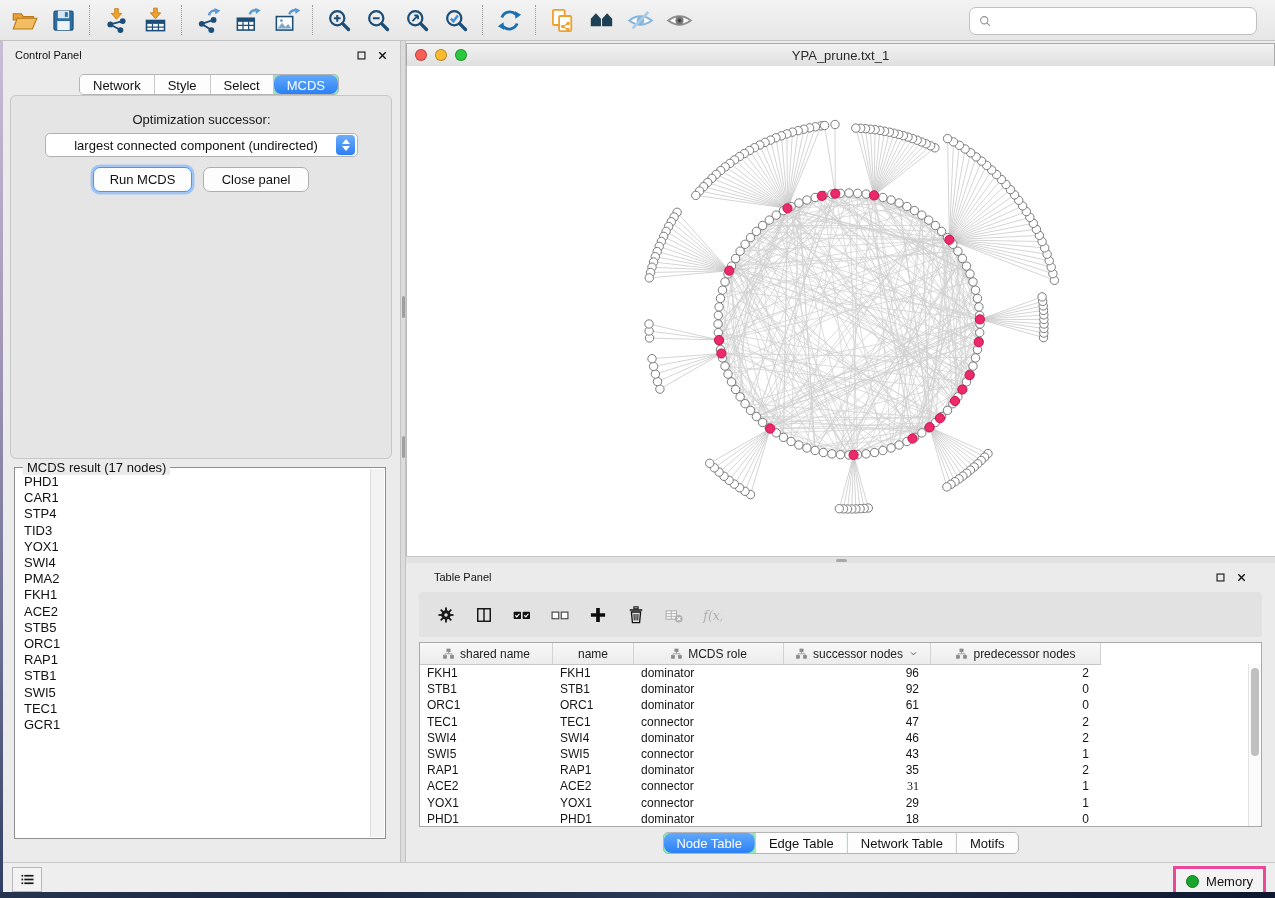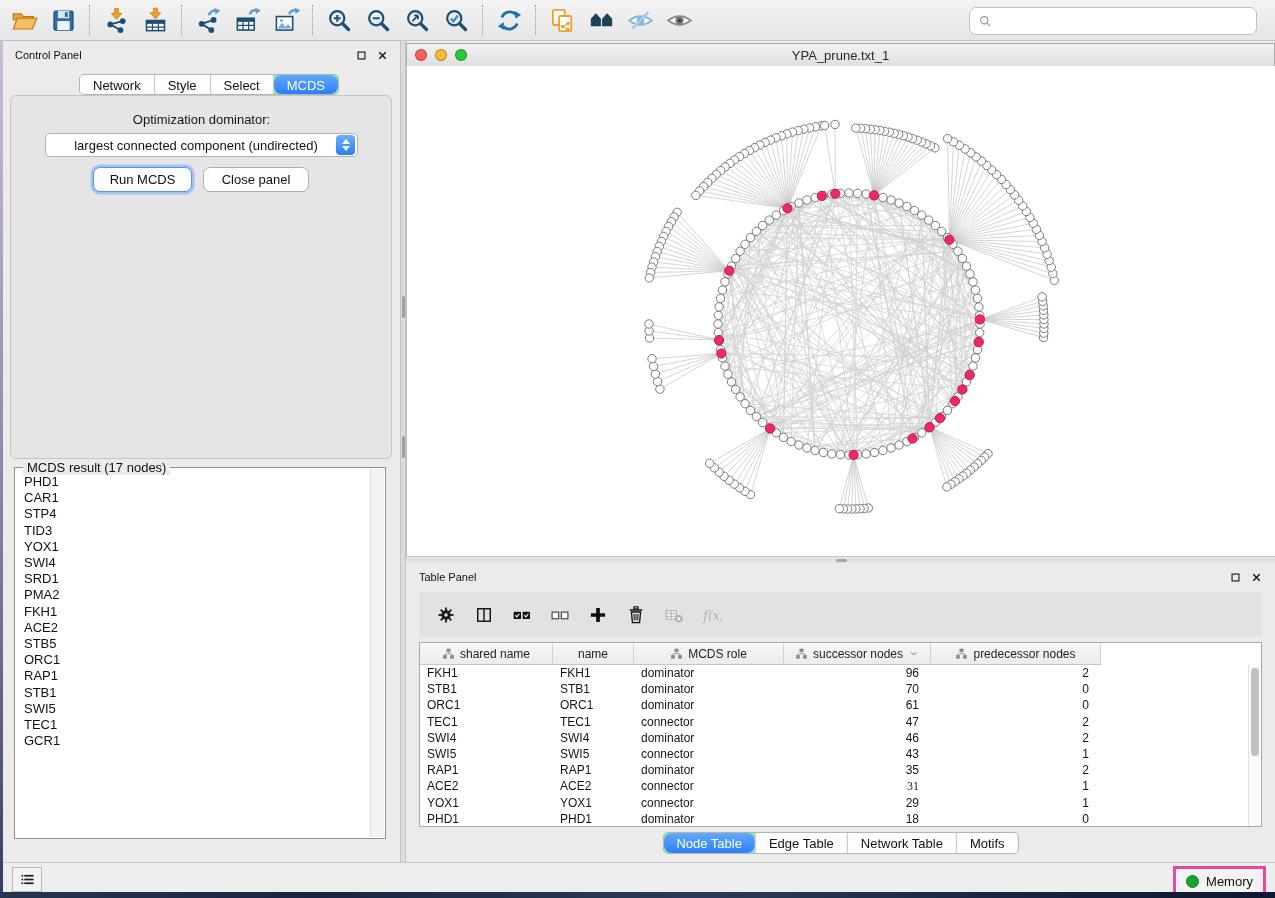--- a/index.html
+++ b/index.html
@@ -402,40 +402,39 @@
         </svg>
       </span>
   </div>
   <div class="abs segbar cp-tabs" id="cp-tabs">
       <div class="seg">Network</div>
       <div class="seg">Style</div>
       <div class="seg">Select</div>
       <div class="seg active">MCDS</div>
     </div>
   <div class="abs cp-card"></div>
-  <div class="abs opt-label">Optimization dominator:</div>
+  <div class="abs opt-label">Optimization successor:</div>
   <div class="abs dropdown">
     <span class="dd-text">largest connected component (undirected)</span>
     <span class="dd-stepper">
       <span class="dd-up"></span>
         <span class="dd-down"></span>
     </span>
   </div>
   <div class="abs btn btn-run">Run MCDS</div>
   <div class="abs btn btn-close">Close panel</div>
   <div class="abs result-box">
     <span class="result-legend">MCDS result (17 nodes)</span>
     <div class="result-list" id="mcds-list">
         <div>PHD1</div>
         <div>CAR1</div>
         <div>STP4</div>
         <div>TID3</div>
         <div>YOX1</div>
         <div>SWI4</div>
-        <div>SRD1</div>
         <div>PMA2</div>
         <div>FKH1</div>
         <div>ACE2</div>
         <div>STB5</div>
         <div>ORC1</div>
         <div>RAP1</div>
         <div>STB1</div>
         <div>SWI5</div>
         <div>TEC1</div>
         <div>GCR1</div>
@@ -1194,21 +1193,21 @@
           <circle cx="312" cy="274" r="4.6"></circle>
         </g>
       </svg>
   </div>
   <div class="hdivider">
     <span class="h-handle"></span>
   </div>
 </div>
 
 <div class="abs table-panel">
-  <div class="panel-header" style="padding:0 13px;">
+  <div class="panel-header" style="padding:0 28px;">
     <span>Table Panel</span>
     <span class="spacer"></span>
     <span class="icon-btn">
         <svg>
           <use href="#sym-float-icon"></use>
         </svg>
       </span>
     <span class="icon-btn">
         <svg>
           <use href="#sym-close-icon"></use>
@@ -1295,21 +1294,21 @@
           <div class="td" style="width: 133px;">FKH1</div>
           <div class="td" style="width: 81px;">FKH1</div>
           <div class="td" style="width: 150px;">dominator</div>
           <div class="td num" style="width: 147px;">96</div>
           <div class="td num" style="width: 170px;">2</div>
         </div>
         <div class="trow">
           <div class="td" style="width: 133px;">STB1</div>
           <div class="td" style="width: 81px;">STB1</div>
           <div class="td" style="width: 150px;">dominator</div>
-          <div class="td num" style="width: 147px;">70</div>
+          <div class="td num" style="width: 147px;">92</div>
           <div class="td num" style="width: 170px;">0</div>
         </div>
         <div class="trow">
           <div class="td" style="width: 133px;">ORC1</div>
           <div class="td" style="width: 81px;">ORC1</div>
           <div class="td" style="width: 150px;">dominator</div>
           <div class="td num" style="width: 147px;">61</div>
           <div class="td num" style="width: 170px;">0</div>
         </div>
         <div class="trow">

